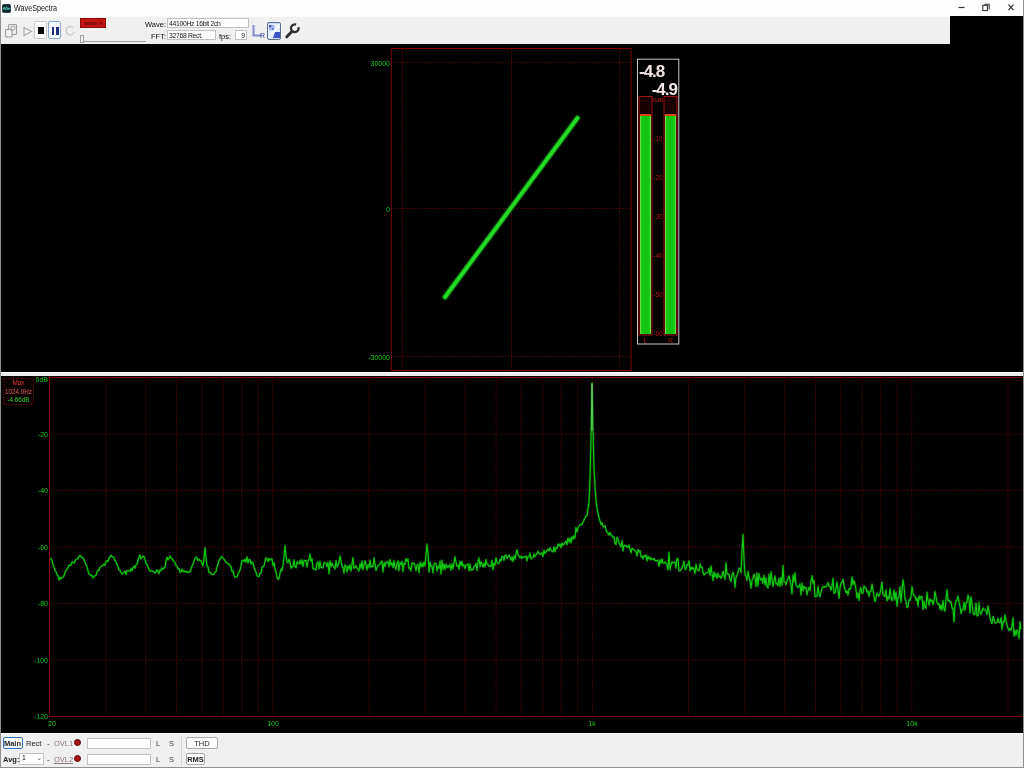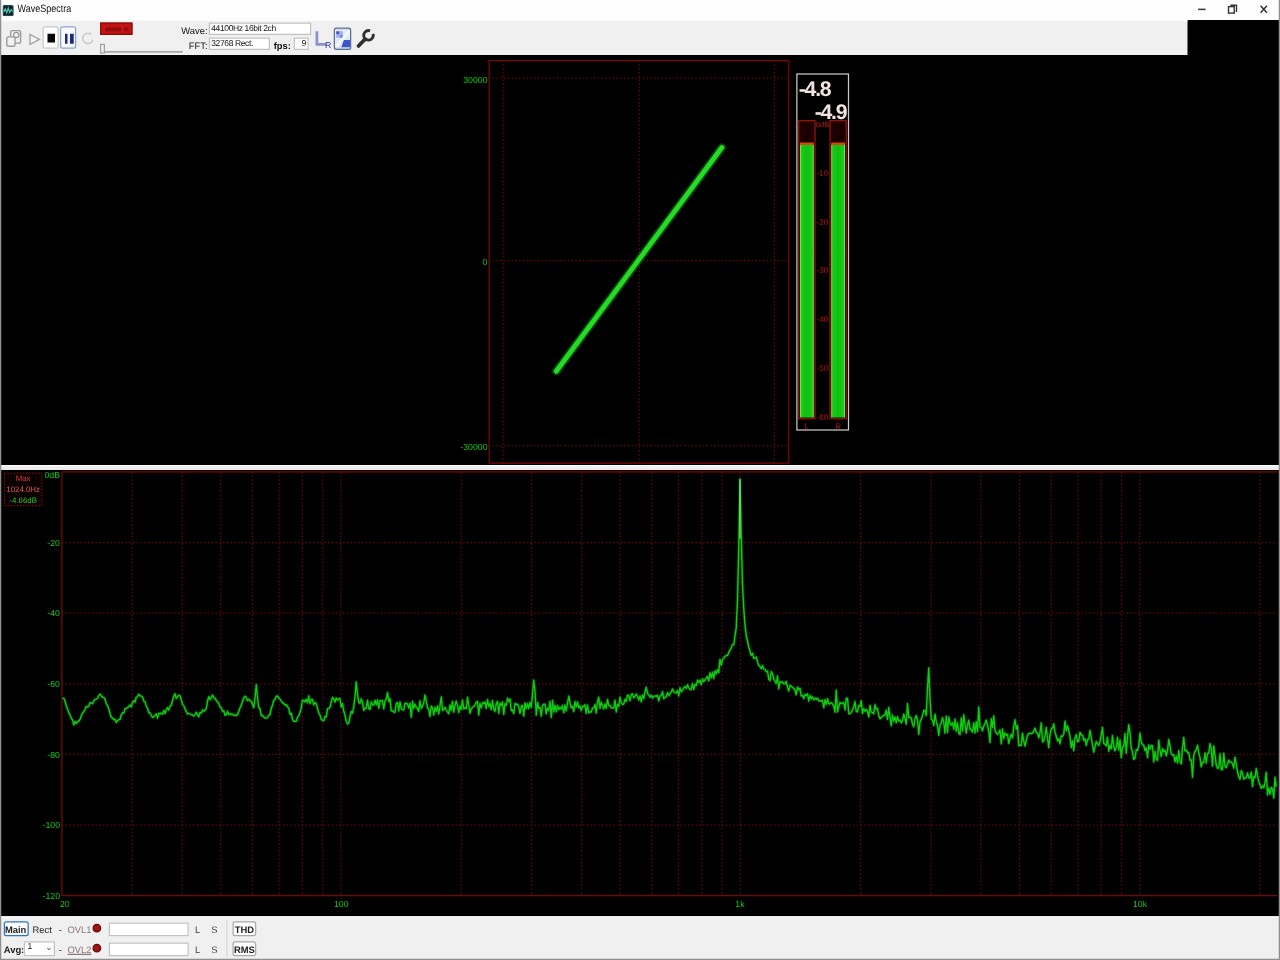--- a/index.html
+++ b/index.html
@@ -78,21 +78,21 @@
     <div class="abs" style="left:18px; top:2.5px; width:4px; height:3.5px; background:#920f0f; border-radius:1px;"></div>
   </div>
 
   <div class="abs" style="left:80px; top:23.5px; width:66px; height:1px; background:#bdbdbd; border-top:1px solid #9d9d9d;"></div>
   <div class="abs" style="left:80px; top:17.5px; width:4px; height:8.5px; background:#f1f1f1; border:1px solid #a3a3a3;"></div>
 
   <div class="tlab" style="left:143px; top:3px; width:23px; text-align:right;">Wave:</div>
   <div class="fld" style="left:167px; top:0.5px; width:82px; height:10.5px; padding:1px 1px; letter-spacing:-0.3px;">44100Hz 16bit 2ch</div>
   <div class="tlab" style="left:147px; top:15px; width:19px; text-align:right;">FFT:</div>
   <div class="fld" style="left:167px; top:12.5px; width:49px; height:10.5px; padding:1px 1px; letter-spacing:-0.3px;">32768 Rect.</div>
-  <div class="tlab" style="left:219px; top:15px; width:14px; font-weight:bold;">fps:</div>
+  <div class="tlab" style="left:219px; top:15px; width:14px; ">fps:</div>
   <div class="fld" style="left:235px; top:12.5px; width:12px; height:10.5px; padding:1px 1px; text-align:right;">9</div>
 
   <svg width="14" height="15" style="left:251px; top:7px;">
     <path d="M2.5 1 V11.5 H10" fill="none" stroke="#8a93cf" stroke-width="2.2"></path>
     <text x="9" y="14" font-size="7" fill="#283593" font-family="Liberation Sans">R</text>
   </svg>
 
   <div class="abs" style="left:266.5px; top:5px; width:14.5px; height:18px; background:#cfd9f2; border:1px solid #5a708e; border-radius:2px;"></div>
   <svg width="12" height="14" style="left:268px; top:7px;">
     <rect x="0" y="0" width="12" height="14" fill="#e3eaf9"></rect>
@@ -215,21 +215,21 @@
 <div id="bottombar">
   <div class="bbtn" style="left:2.5px; top:3px; width:20px; height:12px; border:1px solid #2e74c8; line-height:11px; font-weight:bold;">Main</div>
   <div class="abs" style="left:26px; top:5px;">Rect</div>
   <div class="abs" style="left:47px; top:5px;">-</div>
   <div class="abs" style="left:54px; top:5px; color:#8d7878;">OVL1</div>
   <div class="led" style="left:74px; top:4.5px;"></div>
   <div class="fld" style="left:86.5px; top:3.5px; width:64px; height:11px;"></div>
   <div class="gtx" style="left:156px; top:5px;">L</div>
   <div class="gtx" style="left:169px; top:5px;">S</div>
   <div class="abs" style="left:181px; top:2px; width:1px; height:30px; background:#d7d7d7;"></div>
-  <div class="bbtn" style="left:186px; top:3px; width:19px; height:12px; line-height:11px; font-weight:bold;">THD</div>
+  <div class="bbtn" style="left:186px; top:3px; width:32px; height:12px; line-height:11px; font-weight:normal;">THD</div>
 
   <div class="abs" style="left:3px; top:21px; font-weight:bold;">Avg:</div>
   <div class="fld" style="left:19px; top:19px; width:25px; height:12px; padding-left:2px;">1<span style="position:absolute; right:1px; top:0px; color:#555; font-size:7px;">⌄</span></div>
   <div class="abs" style="left:47px; top:21px;">-</div>
   <div class="abs" style="left:54px; top:21px; color:#8d7878;text-decoration:underline;">OVL2</div>
   <div class="led" style="left:74px; top:20.5px;"></div>
   <div class="fld" style="left:86.5px; top:19.5px; width:64px; height:11px;"></div>
   <div class="gtx" style="left:156px; top:21px;">L</div>
   <div class="gtx" style="left:169px; top:21px;">S</div>
   <div class="bbtn" style="left:186px; top:19px; width:19px; height:12px; line-height:11px; font-weight:bold;">RMS</div>

